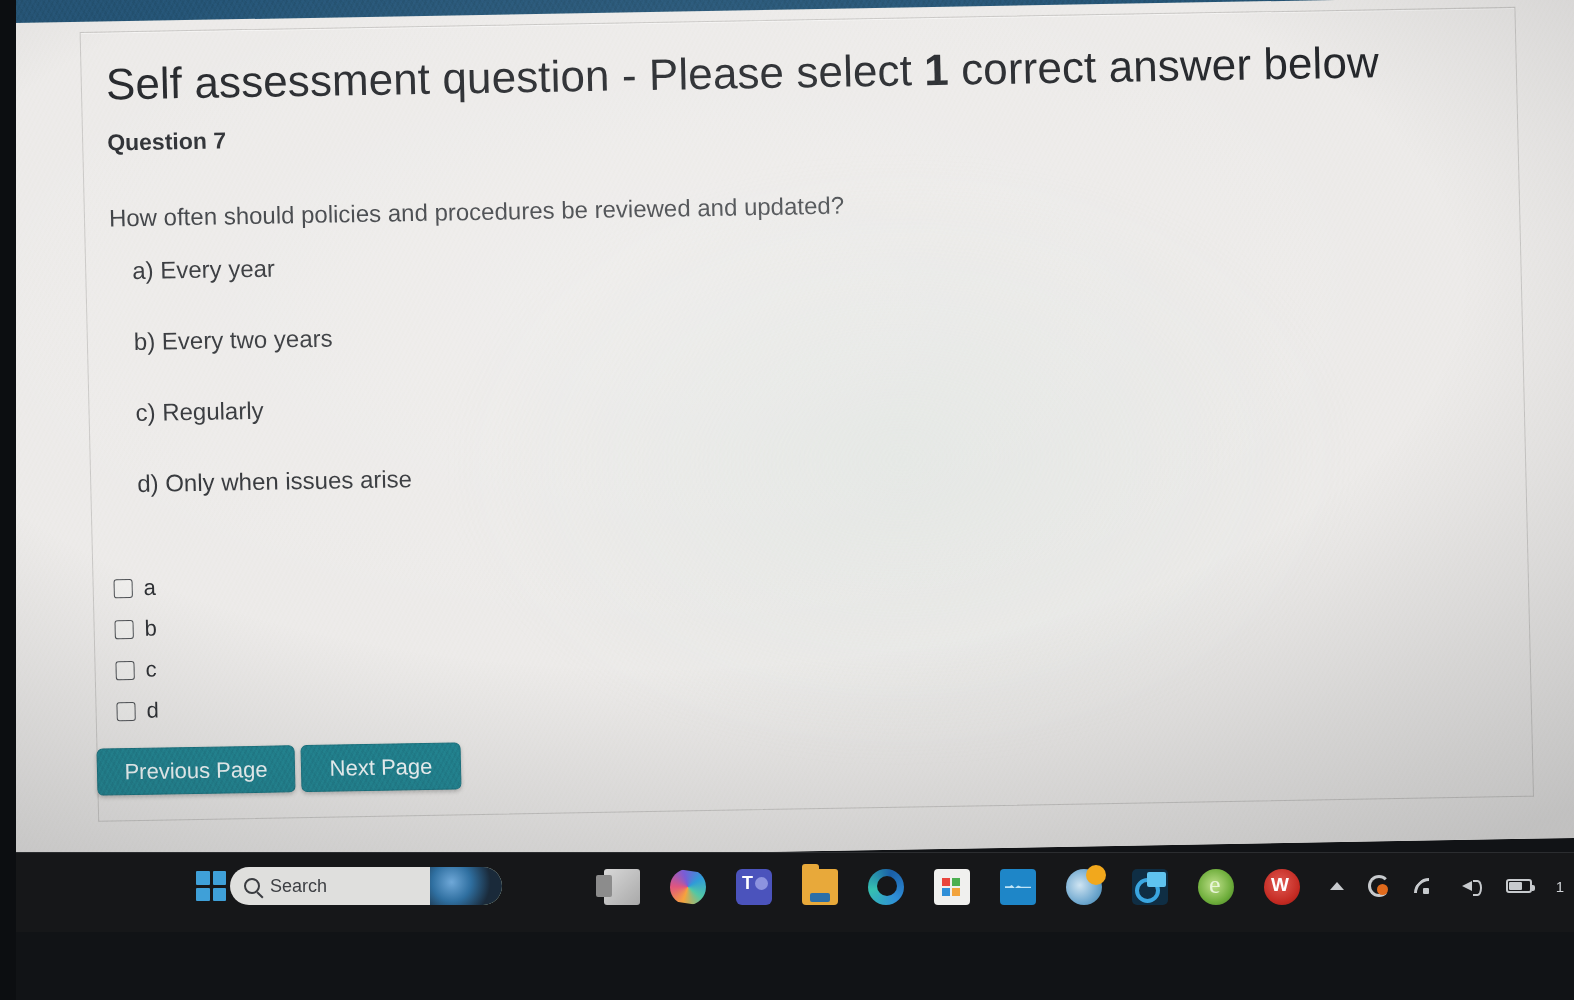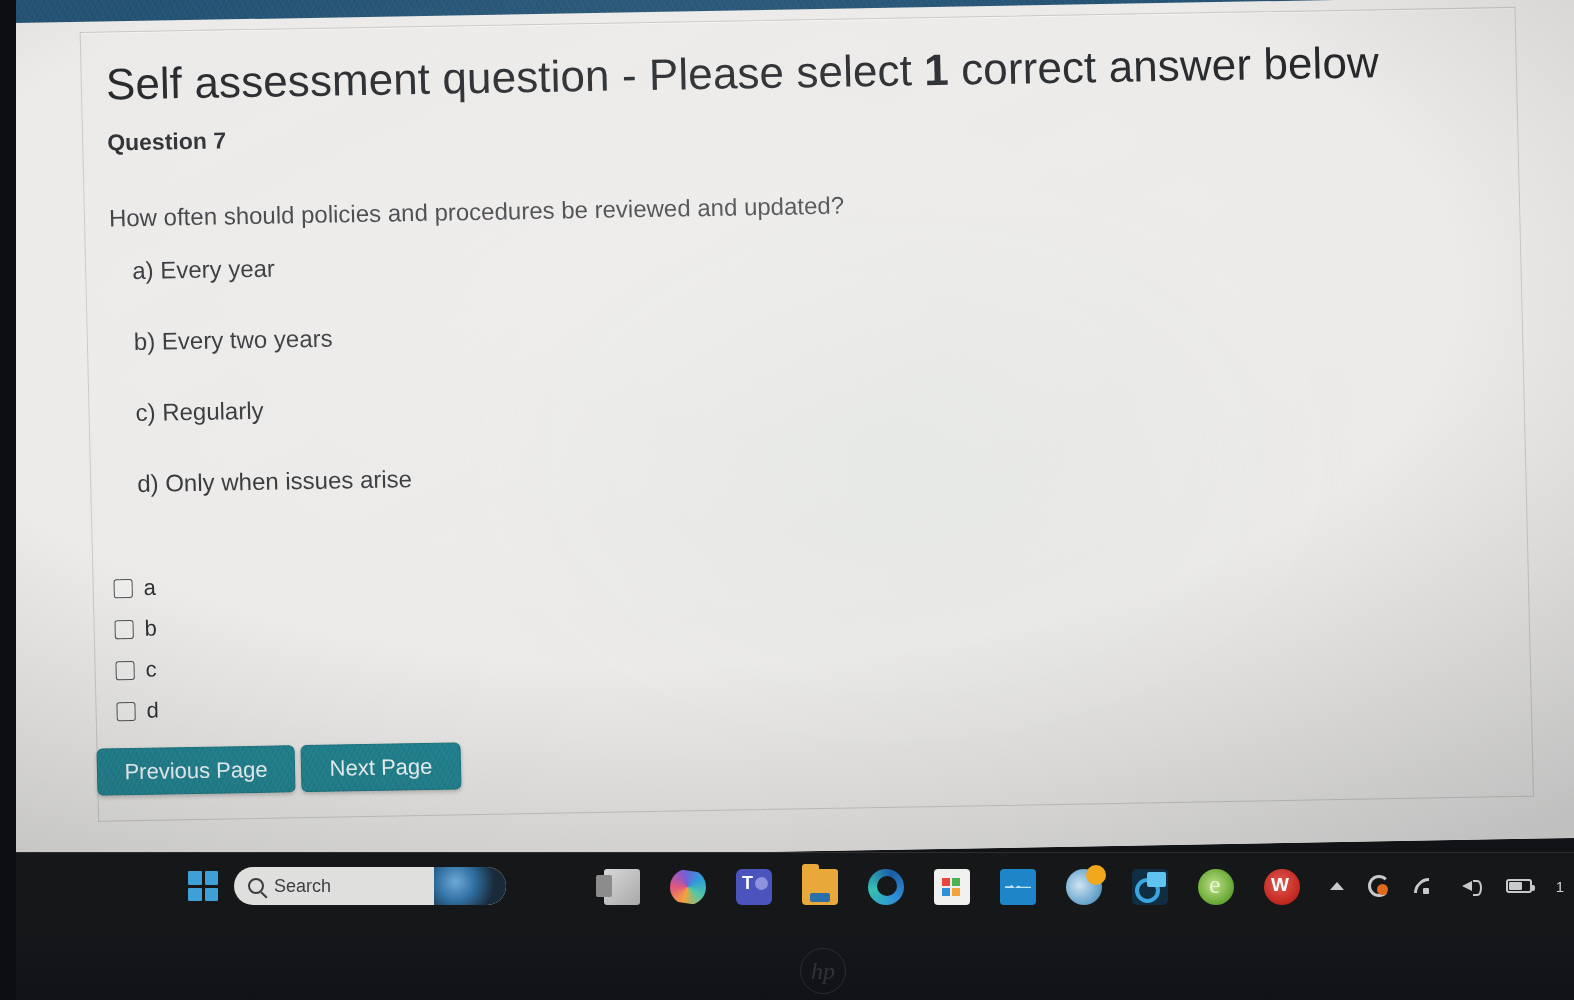--- a/index.html
+++ b/index.html
@@ -98,21 +98,21 @@
     cursor:pointer;
   }
   .btn.next { min-width:160px; }
 
   
   .taskbar {
     position:absolute; left:0; right:0; top:852px; height:80px;
     background:#161719; z-index:60;
     border-top:1px solid #2b2d30;
   }
-  .tb-left { position:absolute; left:188px; top:14px; display:flex; align-items:center; gap:16px; }
+  .tb-left { position:absolute; left:196px; top:14px; display:flex; align-items:center; gap:4px; }
   .winlogo {
     width:30px; height:30px; display:grid; grid-template-columns:1fr 1fr; grid-template-rows:1fr 1fr;
     gap:3px;
   }
   .winlogo i { background:#3fa0d8; border-radius:1px; display:block; }
   .searchbox {
     width:272px; height:38px; border-radius:19px; background:#dfdfdd;
     display:flex; align-items:center; gap:10px; padding:0 14px; position:relative; overflow:hidden;
     cursor:text;
   }
@@ -309,18 +309,15 @@
       <span class="t">
           <span class="spk"></span>
         </span>
       <span class="t">
           <span class="batt"></span>
         </span>
       <span class="clock">1</span>
     </div>
   </div>
 
-  <div class="bezel">
-    <div class="hp">hp</div>
-  </div>
 
   <div class="edge-dark-left"></div>
 </div>
 
 </body></html>

